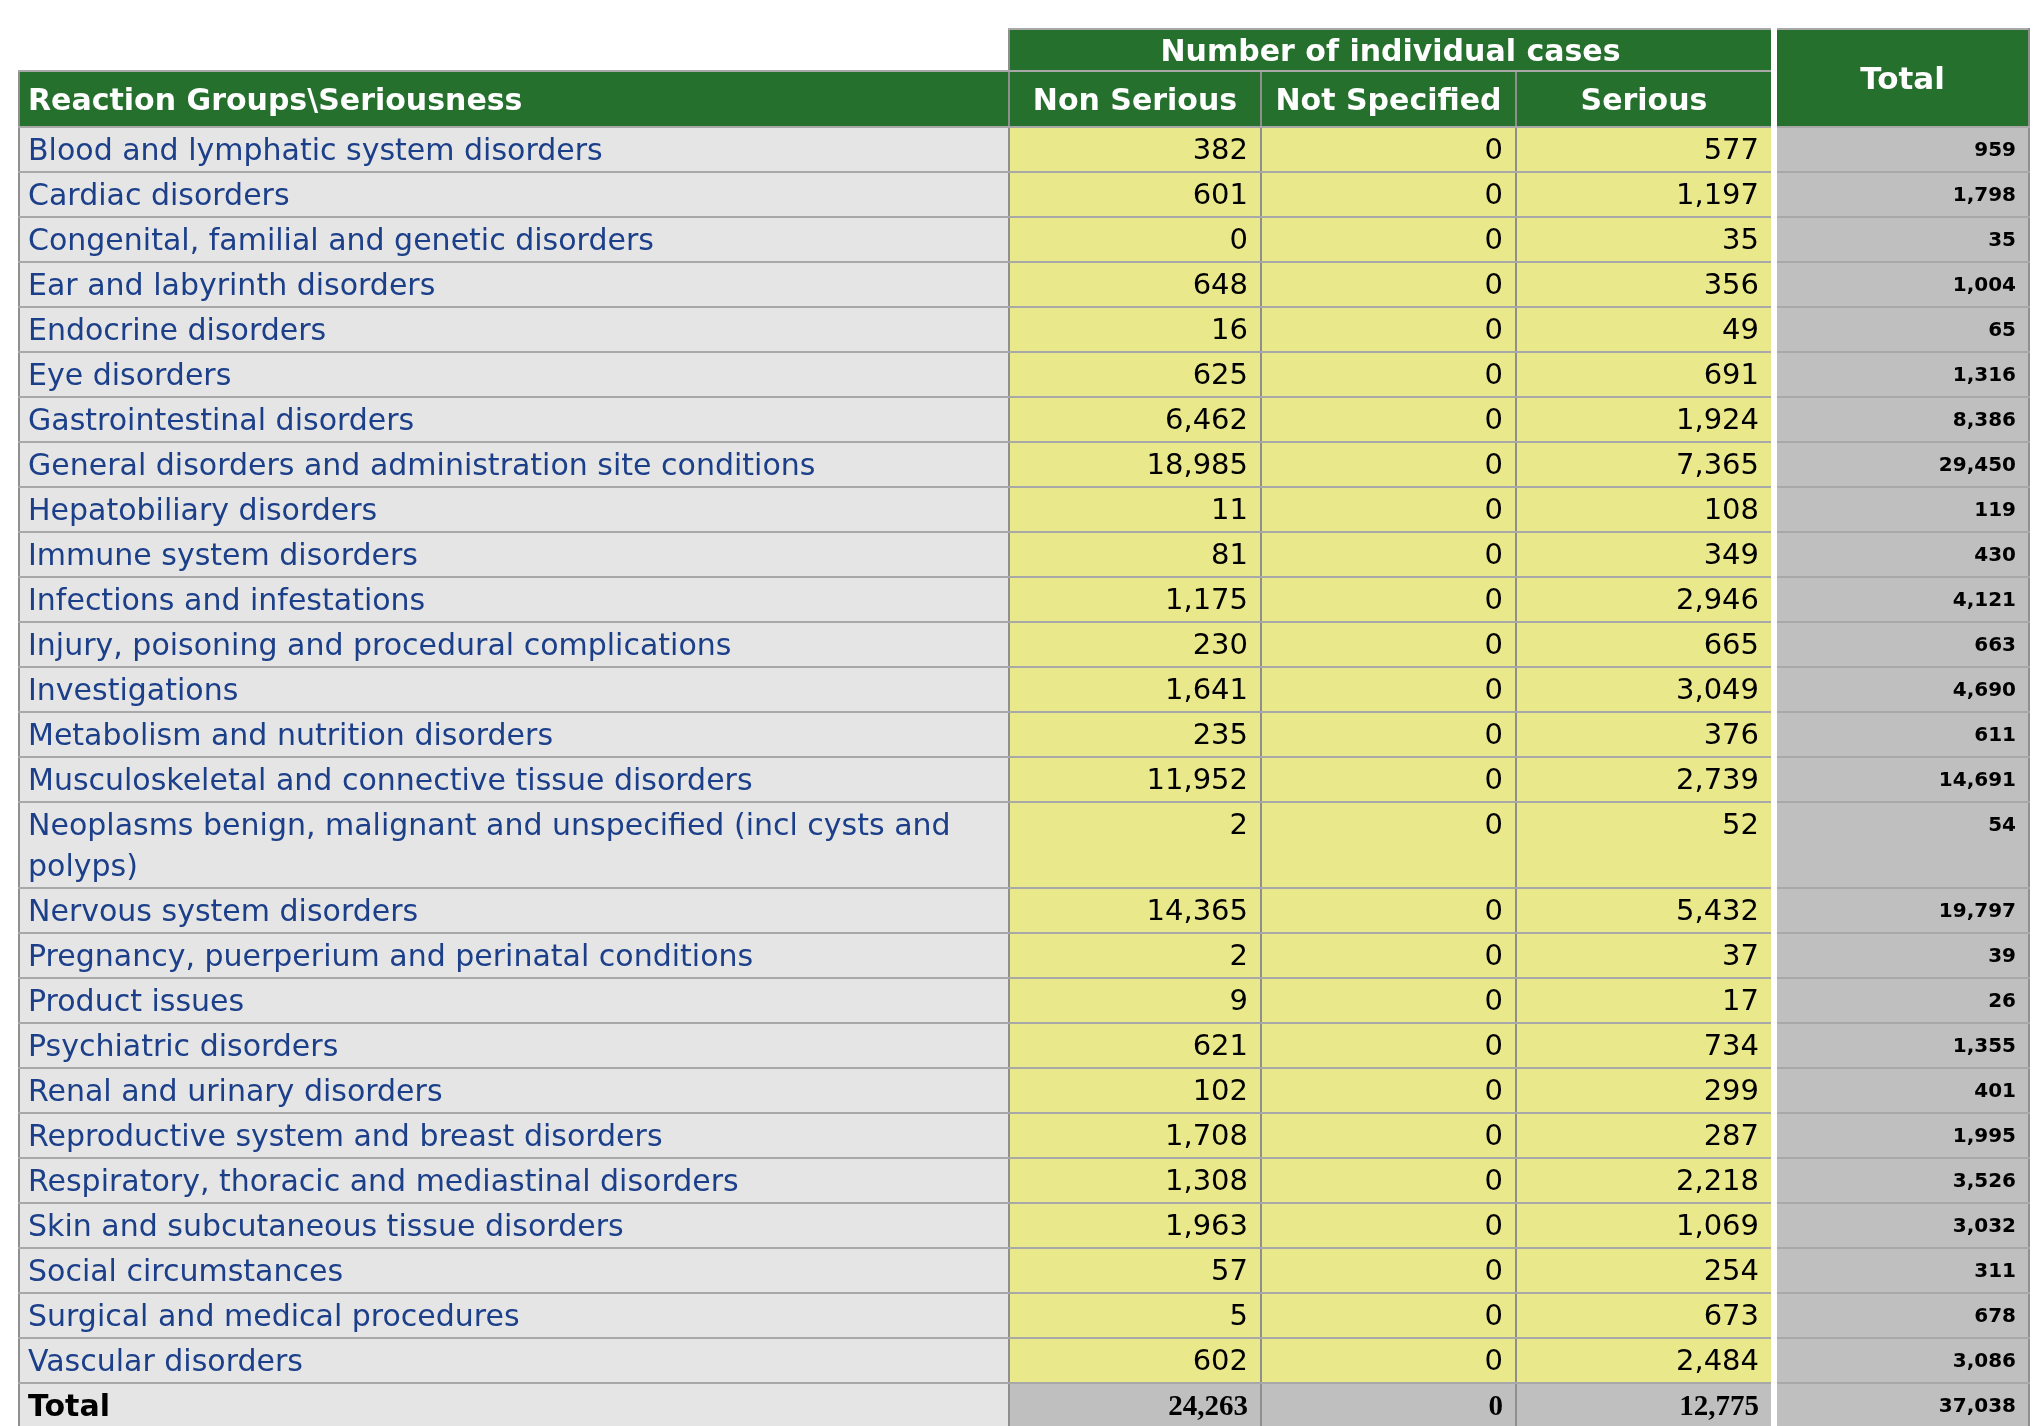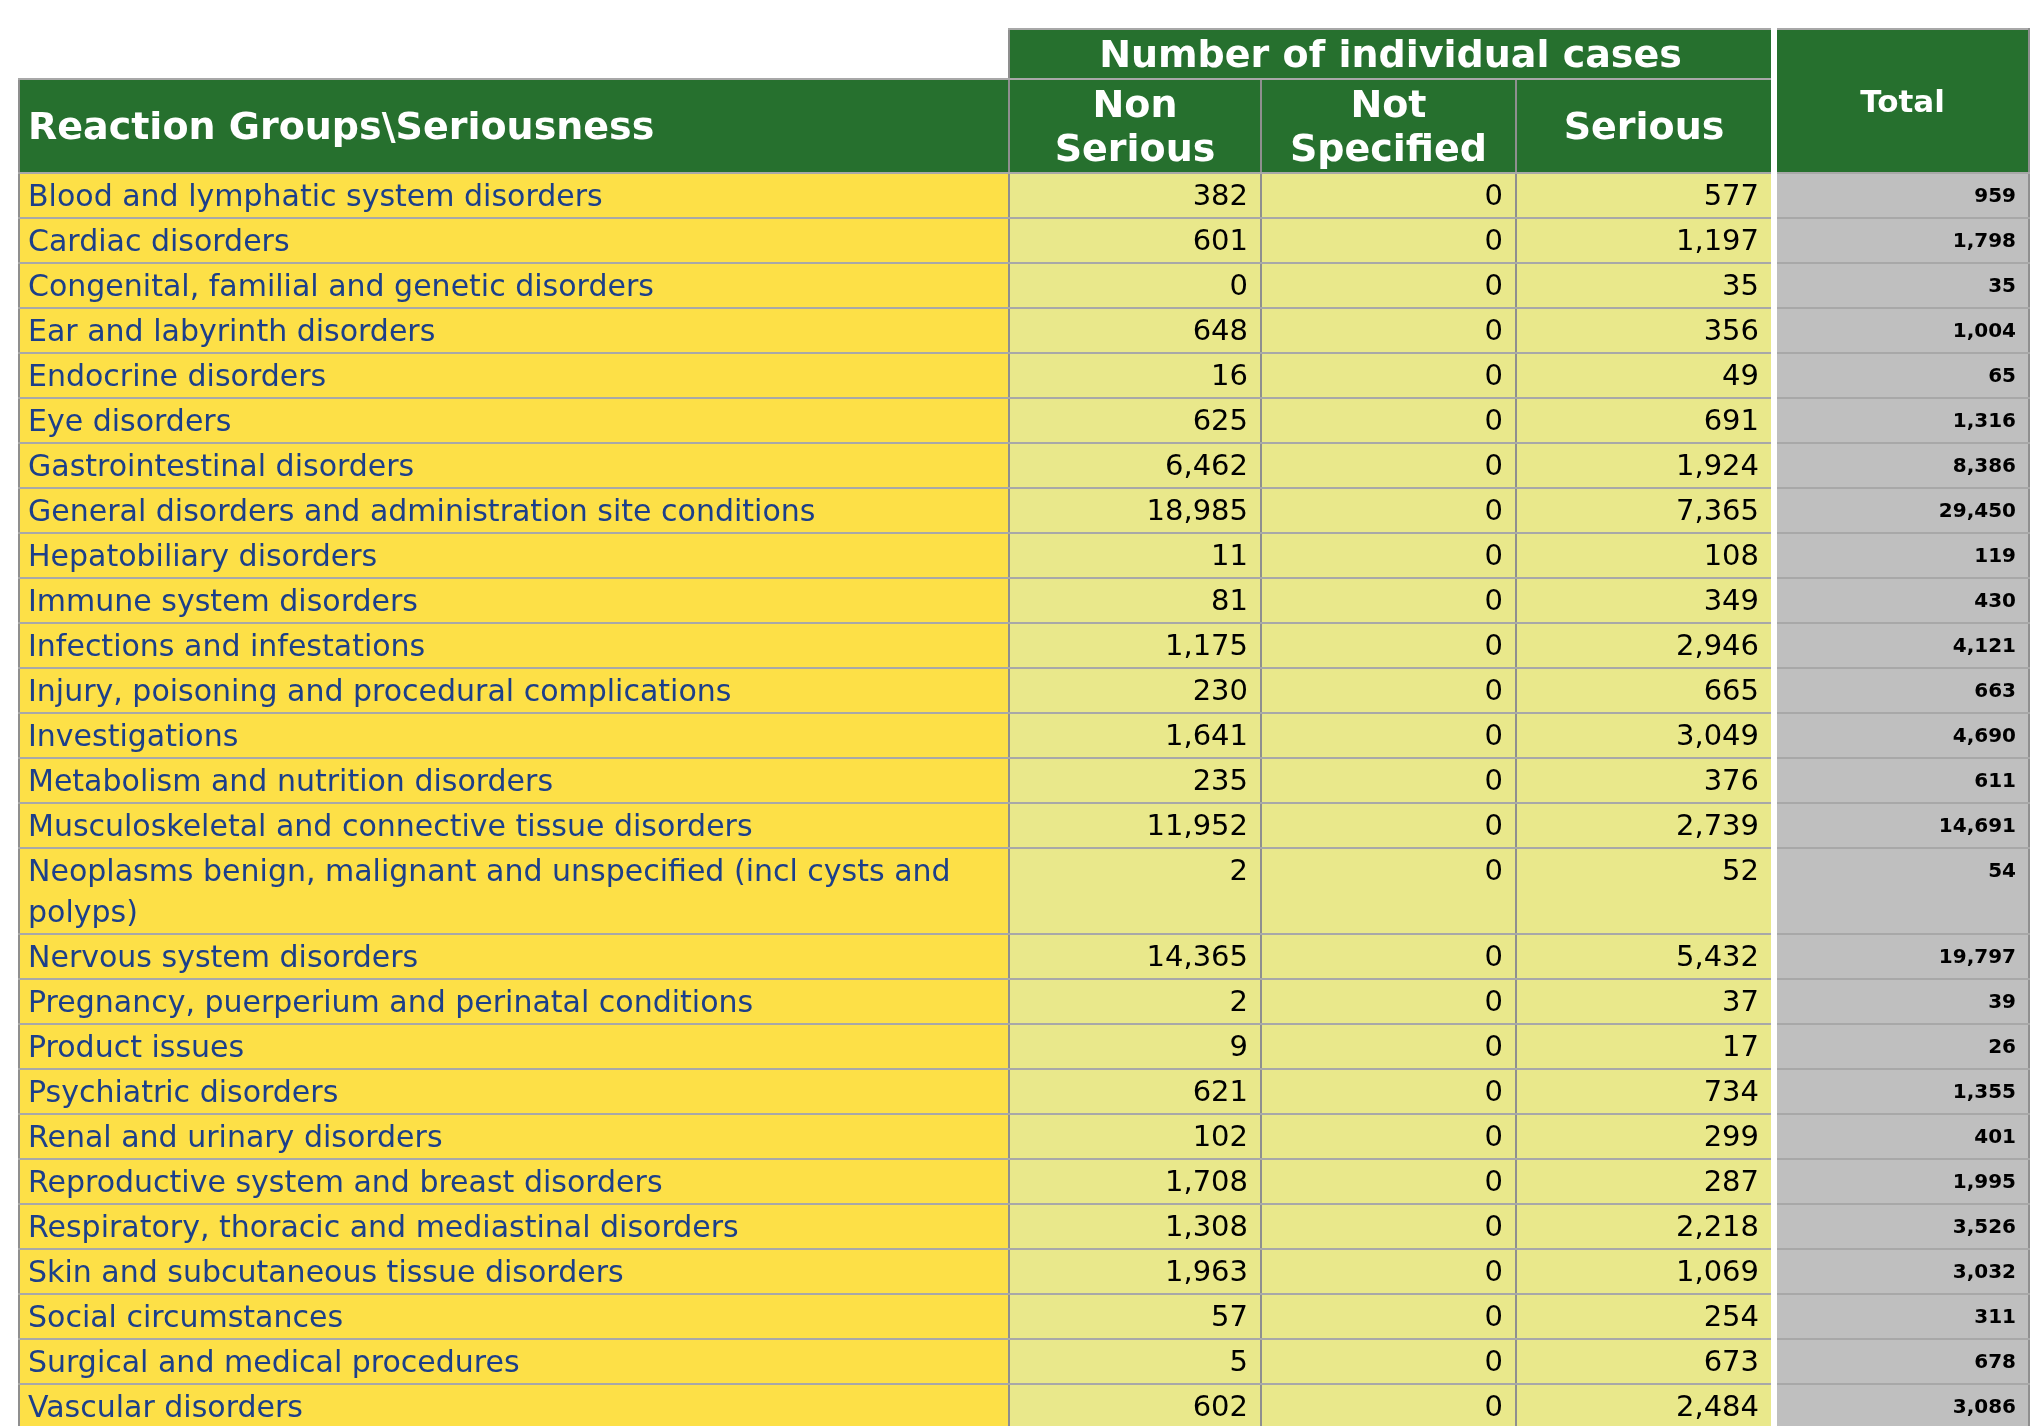--- a/index.html
+++ b/index.html
@@ -38,35 +38,35 @@
   }
   
   td.phantom{
     border:none;
     background:#ffffff;
   }
   thead th{
     background:var(--green);
     color:#ffffff;
     font-weight:bold;
-    font-size:38px;
+    font-size:30px;
     text-align:center;
     padding:2px 6px;
   }
   thead tr.r1{height:42px;}
   thead tr.r2{height:56px;}
   thead th.corner{
     text-align:left;
     padding-left:8px;
   }
   tbody tr{height:45px;}
   tfoot tr{height:45px;}
 
   td.label{
-    background:#fde047;
+    background:#e5e5e5;
     color:var(--blue);
     font-size:30px;
     text-align:left;
     vertical-align:top;
     padding:1px 8px 1px 8px;
     line-height:41px;
   }
   td.num{
     background:var(--yellow);
     font-size:29px;

